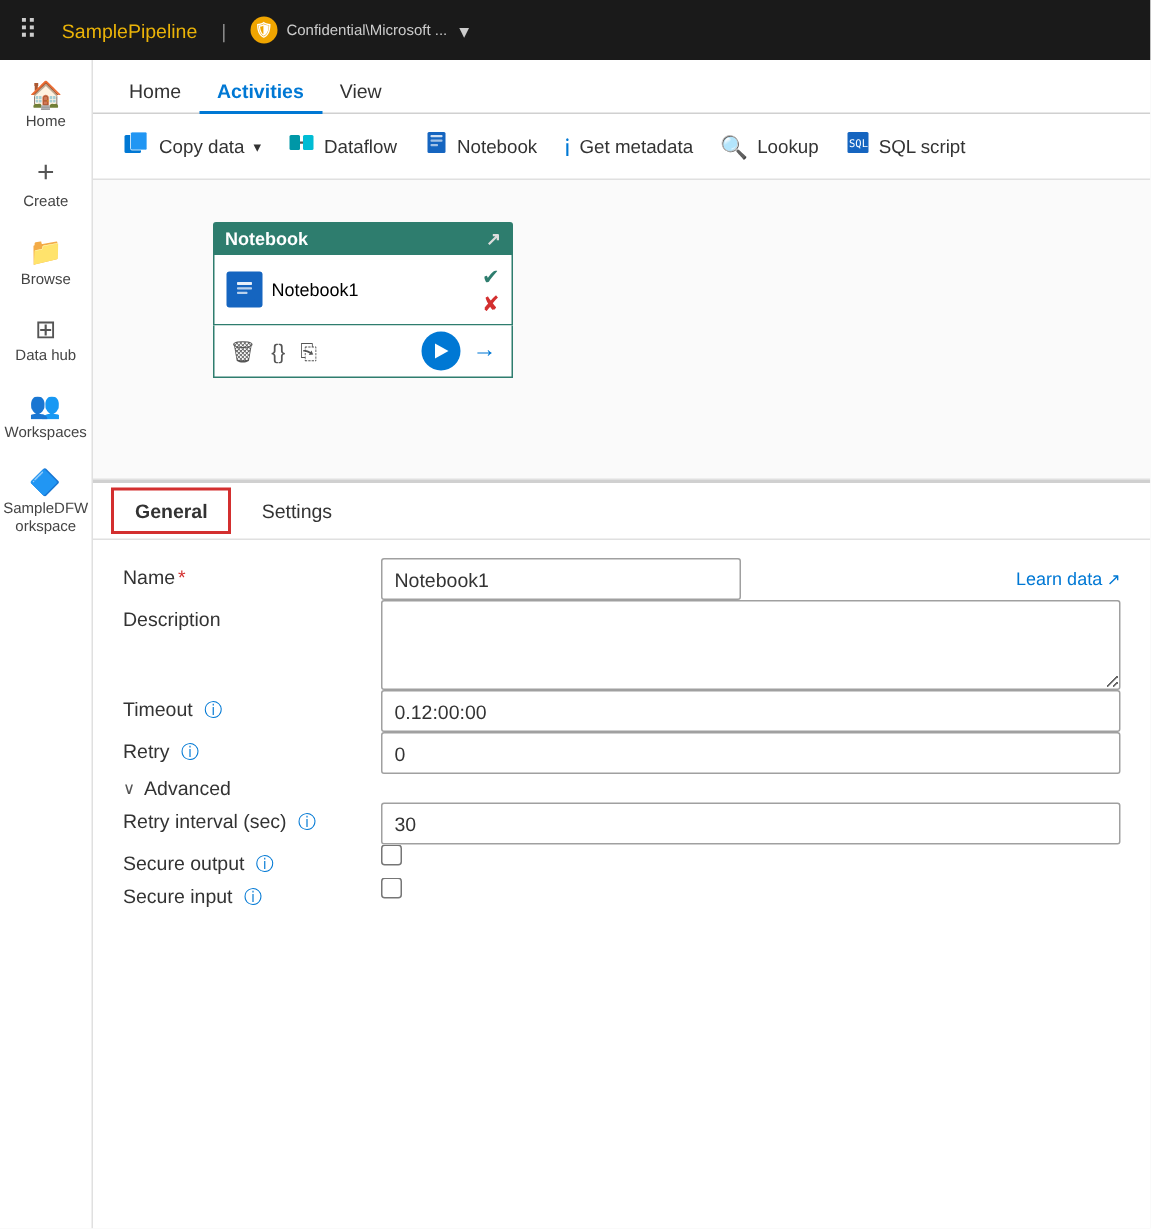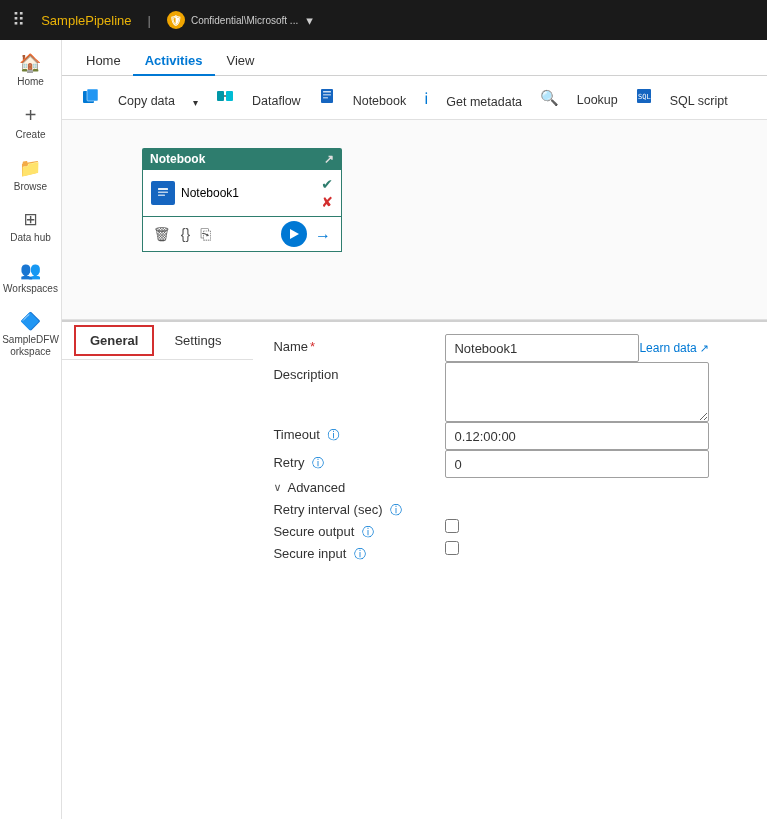--- a/index.html
+++ b/index.html
@@ -134,22 +134,22 @@
       align-items: center;
       padding: 4px 12px;
       gap: 2px;
       border-bottom: 1px solid #e0e0e0;
       background: #fff;
       height: 44px;
       flex-shrink: 0;
     }
     .ribbon-btn {
       display: flex;
-      align-items: flex-end;
-      gap: 18px;
+      align-items: center;
+      gap: 6px;
       padding: 5px 8px;
       border-radius: 3px;
       cursor: pointer;
       color: #333;
       font-size: 12.5px;
       white-space: nowrap;
     }
     .ribbon-btn .btn-icon {
       font-size: 16px;
     }
@@ -247,21 +247,21 @@
       top: 2px;
       font-size: 12px;
       color: #666;
     }
 
     
     .bottom-panel {
       background: #fff;
       border-top: 2px solid #d0d0d0;
       display: flex;
-      flex-direction: row;
+      flex-direction: column;
       flex: 1;
       overflow-y: auto;
     }
 
     
     .panel-tabs {
       display: flex;
       align-items: center;
       border-bottom: 1px solid #e0e0e0;
       padding: 0 12px;
@@ -568,20 +568,23 @@
         <div class="advanced-row">
           <span class="advanced-chevron">∨</span>
           <span>Advanced</span>
         </div>
 
         <div class="form-row">
           <div class="form-label">
             <span>Retry interval (sec)</span>
             <span class="info-icon" style="color:#0078d4;margin-left:4px;font-size:12px;">ⓘ</span>
           </div>
+          <div class="form-control-wrap">
+            <input type="text" class="form-input" value="30" style="">
+          </div>
         </div>
 
         <div class="form-row">
           <div class="form-label">
             <span>Secure output</span>
             <span class="info-icon" style="color:#0078d4;margin-left:4px;font-size:12px;">ⓘ</span>
           </div>
           <div class="form-control-wrap">
             <input type="checkbox" class="checkbox-input" style="">
           </div>

